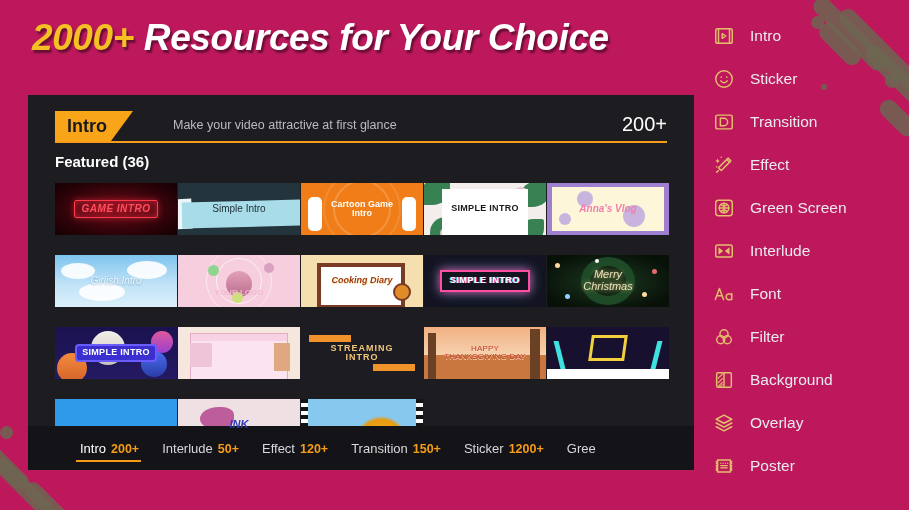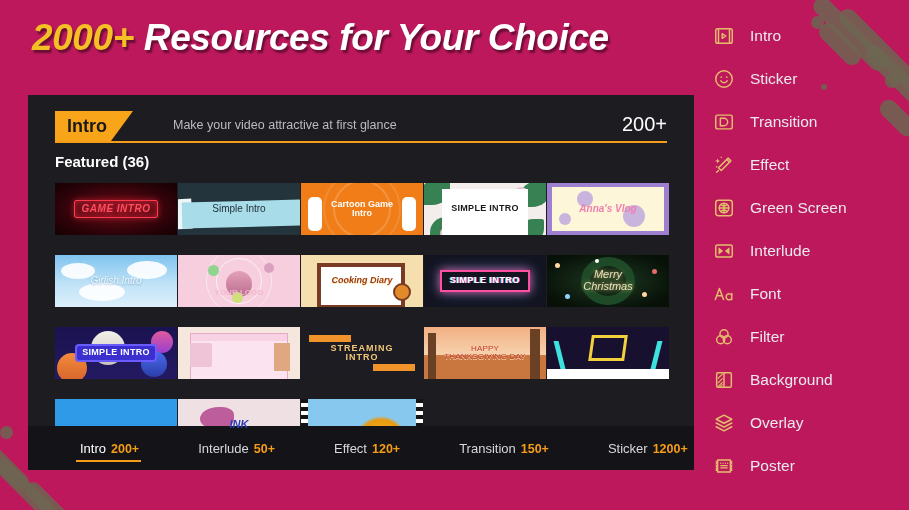--- a/index.html
+++ b/index.html
@@ -229,21 +229,21 @@
 
   
   #tabbar {
     position: absolute;
     left: 0; bottom: 0;
     width: 666px; height: 44px;
     background: #141418;
     display: flex;
     align-items: center;
     padding-left: 52px;
-    gap: 59px;
+    gap: 23px;
     overflow: hidden;
     white-space: nowrap;
   }
   .tab {
     position: relative;
     font-size: 13px;
     color: #d7d8db;
     flex: none;
   }
   .tab .cnt { color: #f59c18; font-weight: bold; margin-left: 5px; font-size: 12.5px; }

